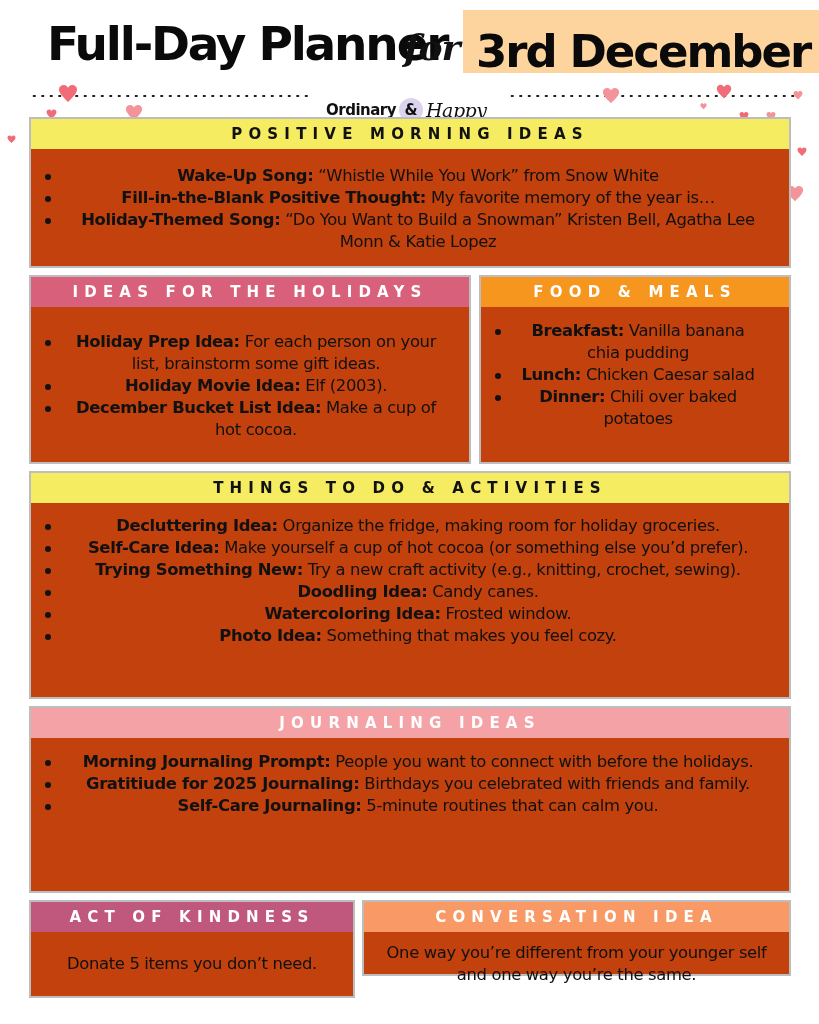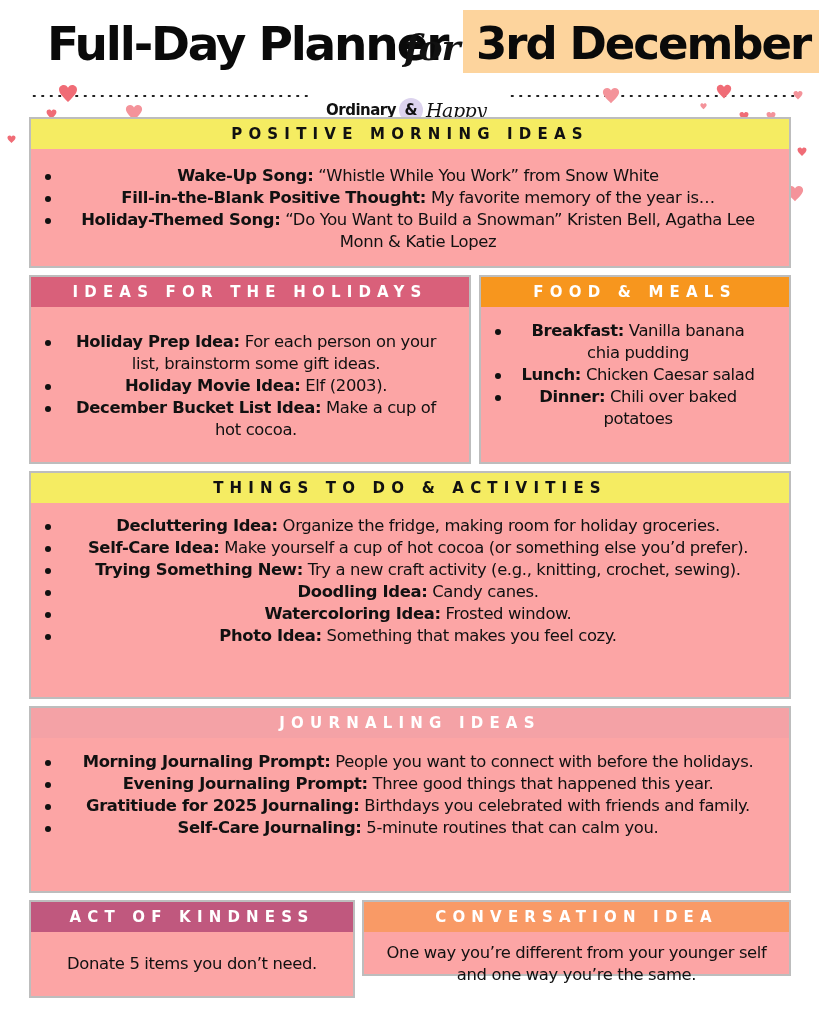--- a/index.html
+++ b/index.html
@@ -14,21 +14,21 @@
   .title-for {
     position: absolute; left: 404px; top: 22px;
     font-family: "DejaVu Serif", serif; font-style: italic; font-weight: bold;
     font-size: 36px; color: #111; line-height: 50px; letter-spacing: -1px;
   }
   .date-box {
     position: absolute; left: 463px; top: 10px; width: 356px; height: 63px;
     background: #FDD49D;
   }
   .date-text {
-    position: absolute; left: 476px; top: 14px;
+    position: absolute; left: 476px; top: 22px;
     font-family: "DejaVu Sans", sans-serif; font-weight: bold;
     font-size: 45px; letter-spacing: -2px; color: #0a0a0a; line-height: 60px;
   }
 
   .dots {
     position: absolute; top: 94px; height: 4px;
     background-image: radial-gradient(circle, #222 1.1px, transparent 1.4px);
     background-size: 8.5px 4px; background-repeat: repeat-x;
   }
   .brand {
@@ -40,21 +40,21 @@
     width: 24px; height: 24px; border-radius: 50%; background: #DCD3EE;
     display: flex; align-items: center; justify-content: center;
     font-family: "DejaVu Sans", sans-serif; font-weight: bold; font-size: 15px; color: #111;
   }
   .brand-happy { font-family: "DejaVu Serif", serif; font-style: italic; font-size: 19px; color: #111; letter-spacing: -0.5px; }
 
   .heart { position: absolute; }
   .heart svg { display: block; width: 100%; height: 100%; }
 
   .box {
-    position: absolute; background: #fca5a5;
+    position: absolute; background: #c2410c;
     border: 2px solid #bdbdbd;
   }
   .box-header {
     height: 30px; display: flex; align-items: center; justify-content: center;
     font-family: "DejaVu Sans", sans-serif; font-weight: bold;
     font-size: 15px; letter-spacing: 6.2px;
   }
   .box-body { padding: 12px 20px 0 36px; }
   .items { list-style: none; }
   .items li {
@@ -196,21 +196,20 @@
       <li><b>Photo Idea:</b><span> Something that makes you feel cozy.</span></li>
     </ul>
   </div>
 </div>
 
 <div class="box" style="left:29px; top:706px; width:762px; height:187px;">
   <div class="box-header" style="background:#F4A2A6; color:#fff;">JOURNALING IDEAS</div>
   <div class="box-body" style="padding-top:13px;">
     <ul class="items">
       <li><b>Morning Journaling Prompt:</b><span> People you want to connect with before the holidays.</span></li>
-      <li><b>Evening Journaling Prompt:</b><span> Three good things that happened this year.</span></li>
       <li><b>Gratitiude for 2025 Journaling:</b><span> Birthdays you celebrated with friends and family.</span></li>
       <li><b>Self-Care Journaling:</b><span> 5-minute routines that can calm you.</span></li>
     </ul>
   </div>
 </div>
 
 <div class="box" style="left:29px; top:900px; width:326px; height:98px;">
   <div class="box-header" style="background:#C0587E; color:#fff;">ACT OF KINDNESS</div>
   <div class="center-body" style="height:64px;">Donate 5 items you don’t need.</div>
 </div>

